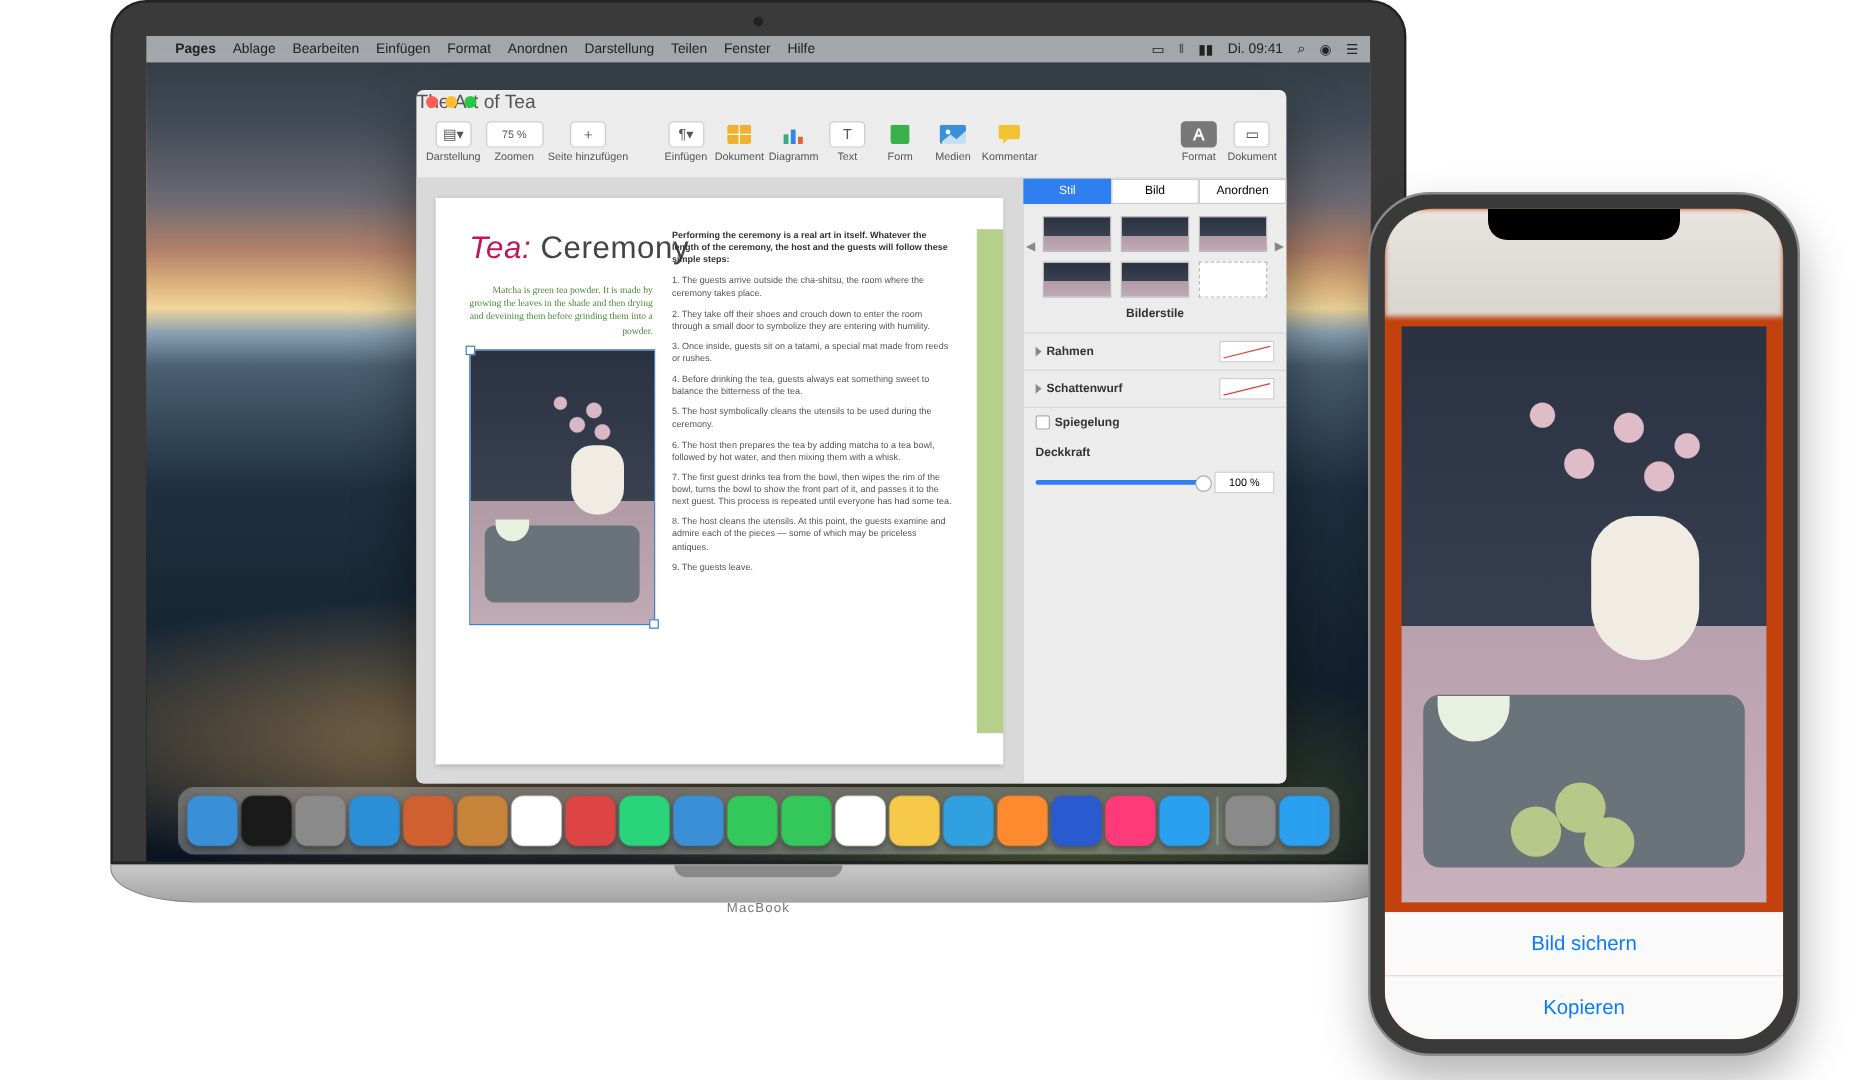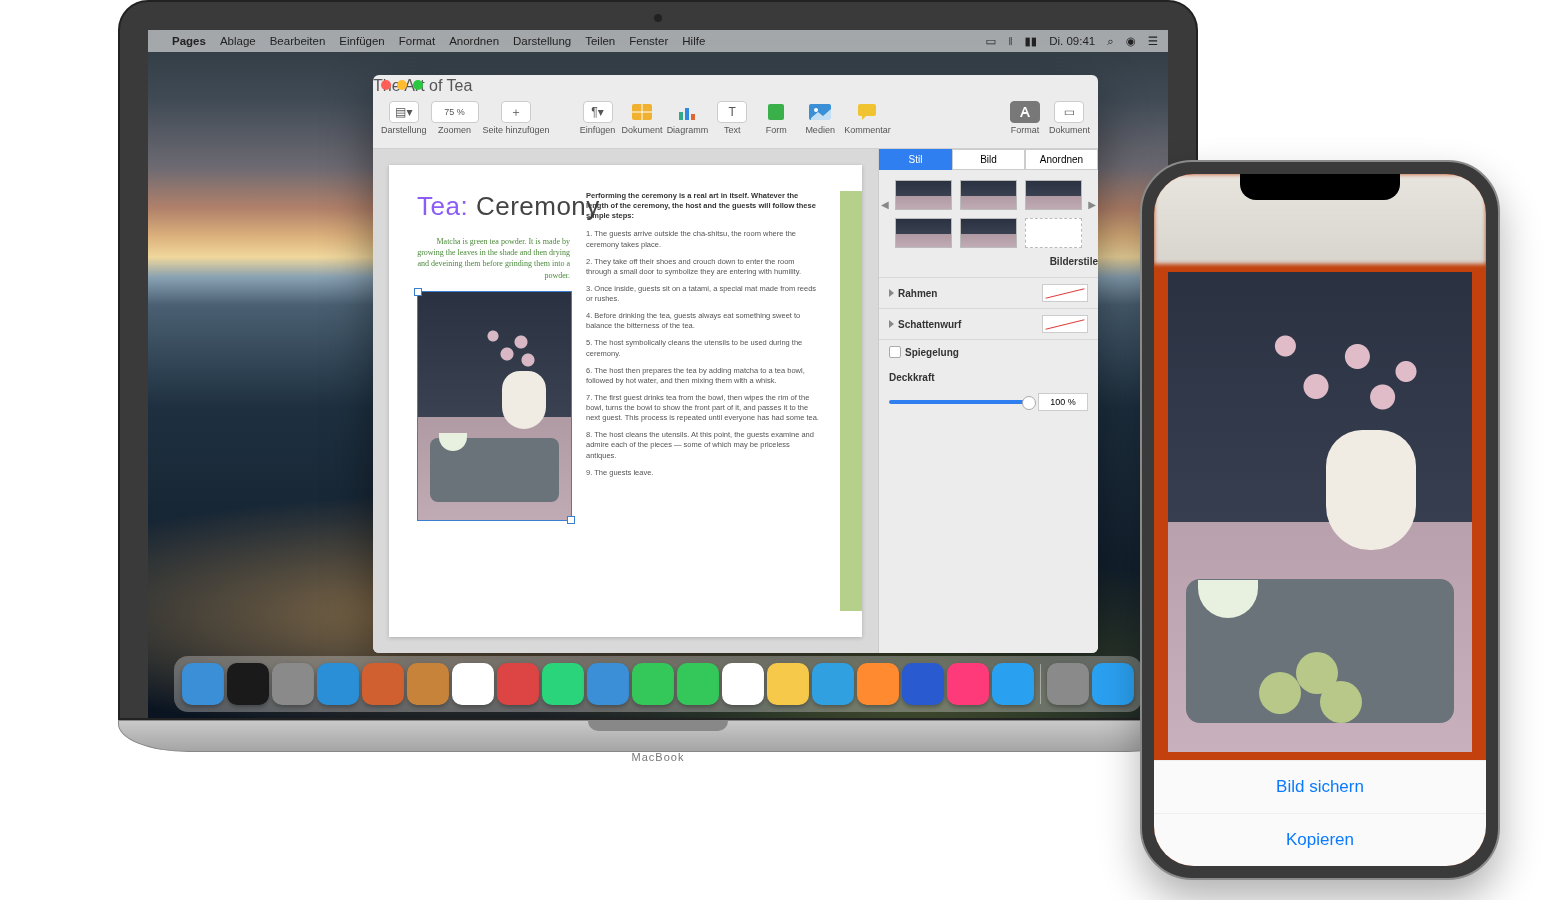--- a/index.html
+++ b/index.html
@@ -1,19 +1,19 @@
 <!DOCTYPE html>
 <html><head>
 <meta charset="utf-8">
 <style>
 * { margin: 0; padding: 0; box-sizing: border-box; }
 body { font-family: -apple-system, "Helvetica Neue", Arial, sans-serif; background: #fff; width: 1560px; height: 900px; position: relative; overflow: hidden; }
 
 
-.macbook { position: absolute; left: 118px; top: 0; width: 1080px; height: 860px; }
+.macbook { position: absolute; left: 92px; top: 0; width: 1080px; height: 860px; }
 .mb-screen-bezel { background: #3a3a3a; border-radius: 30px 30px 0 0; padding: 28px 28px 0 28px; height: 720px; border: 2px solid #222; }
 .mb-camera { position: absolute; left: 50%; top: 14px; width: 8px; height: 8px; border-radius: 50%; background: #222; transform: translateX(-50%); }
 .mb-screen { width: 100%; height: 100%; position: relative; overflow: hidden; background: linear-gradient(180deg,#5a5055 0%,#7a5f58 8%,#b8876d 15%,#d9a67a 22%,#1a2838 55%,#0a1420 100%); }
 .mb-base { height: 32px; background: linear-gradient(180deg,#c9c9c9,#a5a5a5); border-radius: 0 0 70px 70px / 0 0 28px 28px; position: relative; border: 1px solid #888; }
 .mb-notch { position: absolute; left: 50%; top: 0; transform: translateX(-50%); width: 140px; height: 10px; background: #888; border-radius: 0 0 10px 10px; }
 .mb-label { position: absolute; left: 50%; top: 10px; transform: translateX(-50%); color: #777; font-size: 11px; letter-spacing: 1px; margin-top: 20px; }
 
 
 .desert { position: absolute; inset: 0; background:
   radial-gradient(ellipse 800px 200px at 30% 85%, #8a6f4a 0%, transparent 60%),
@@ -38,21 +38,21 @@
 .tbtn .ic { height: 22px; width: 30px; background: #fff; border: 1px solid #ccc; border-radius: 4px; display: flex; align-items: center; justify-content: center; font-size: 12px; color: #555; }
 .tbtn .ic.plain { background: none; border: none; }
 .tbtn.active .ic { background: #787878; color: #fff; border-color: #787878; }
 .toolbar .tsp { flex: 1; }
 
 .canvas-wrap { flex: 1; display: flex; min-height: 0; }
 .canvas { flex: 1; background: #d9d9d9; overflow: auto; padding: 16px 16px; }
 .page { background: #fff; width: 100%; height: 100%; box-shadow: 0 1px 4px rgba(0,0,0,0.2); display: flex; padding: 26px 0 26px 28px; gap: 14px; }
 .left-col { width: 155px; display: flex; flex-direction: column; }
 .ptitle { font-size: 26px; font-weight: 300; color: #444; letter-spacing: .5px; margin-bottom: 4px; }
-.ptitle b { font-weight: 500; color: #8b5cf6; }
+.ptitle b { font-weight: 500; color: #be185d; font-style: italic; }
 .sidenote { font-family: Georgia, serif; color: #4a8a3a; font-size: 8px; text-align: right; line-height: 1.4; margin: 10px 2px 10px 0; }
 .photo { width: 155px; height: 230px; border: 1px solid #3b7fd1; position: relative; background:
  linear-gradient(180deg,#2a3242 0%,#3a4252 55%,#b09aa4 55%,#c0aab4 100%); }
 .photo::before, .photo::after { content: ''; position: absolute; width: 6px; height: 6px; background: #fff; border: 1px solid #3b7fd1; }
 .photo::before { left: -4px; top: -4px; } .photo::after { right: -4px; bottom: -4px; }
 .vase { position: absolute; left: 55%; bottom: 40%; width: 44px; height: 58px; background: #f0ece4; border-radius: 18px 18px 22px 22px; }
 .flower { position: absolute; left: 40%; bottom: 62%; width: 70px; height: 60px; background: radial-gradient(circle at 40% 60%,#d8b8c4 0,#d8b8c4 6px,transparent 7px),radial-gradient(circle at 60% 40%,#d8b8c4 0,#d8b8c4 6px,transparent 7px),radial-gradient(circle at 70% 70%,#d8b8c4 0,#d8b8c4 6px,transparent 7px),radial-gradient(circle at 20% 30%,#d8b8c4 0,#d8b8c4 5px,transparent 6px); }
 .tray { position: absolute; left: 8%; bottom: 8%; width: 84%; height: 28%; background: #6a727a; border-radius: 8px; }
 .cup { position: absolute; left: 14%; bottom: 30%; width: 28px; height: 18px; background: #e8f0e0; border-radius: 0 0 14px 14px; }
 
@@ -63,21 +63,21 @@
 
 
 .inspector { width: 220px; background: #ececec; border-left: 1px solid #ccc; font-size: 10px; display: flex; flex-direction: column; }
 .itabs { display: flex; }
 .itabs div { flex: 1; text-align: center; padding: 4px 0; border: 1px solid #ccc; background: #fff; cursor: pointer; font-size: 10px; }
 .itabs div.active { background: #2f7ff0; color: #fff; border-color: #2f7ff0; }
 .thumb-grid { padding: 10px 16px 4px; display: grid; grid-template-columns: repeat(3,1fr); gap: 8px; position: relative; }
 .thumb { height: 30px; background: linear-gradient(180deg,#2a3242 0%,#3a4252 55%,#b09aa4 55%,#c0aab4 100%); border: 1px solid #bbb; }
 .thumb-grid .arrow { position: absolute; top: 35%; font-size: 10px; color: #888; }
 .arrow.l { left: 2px; } .arrow.r { right: 2px; }
-.section-label { text-align: right; font-weight: 600; color: #333; margin: 4px 0 10px; }
+.section-label { text-align: center; font-weight: 600; color: #333; margin: 4px 0 10px; }
 .irow { display: flex; align-items: center; justify-content: space-between; padding: 6px 10px; border-top: 1px solid #d8d8d8; }
 .irow .lbl { display: flex; align-items: center; gap: 4px; font-weight: 600; color: #333; }
 .tri { display: inline-block; width: 0; height: 0; border-top: 4px solid transparent; border-bottom: 4px solid transparent; border-left: 5px solid #888; }
 .noneswatch { width: 46px; height: 18px; background: #fff; border: 1px solid #ccc; position: relative; }
 .noneswatch::after { content: ''; position: absolute; left: 2px; right: 2px; top: 50%; height: 1px; background: #e04040; transform: rotate(-14deg); }
 .cbx { width: 12px; height: 12px; border: 1px solid #aaa; border-radius: 2px; background: #fff; }
 .slider-row { padding: 10px; display: flex; align-items: center; gap: 8px; }
 .slider { flex: 1; height: 4px; background: #2f7ff0; border-radius: 2px; position: relative; }
 .slider::after { content: ''; position: absolute; right: -6px; top: -4px; width: 12px; height: 12px; background: #fff; border: 1px solid #aaa; border-radius: 50%; }
 .pct { width: 50px; height: 18px; border: 1px solid #ccc; background: #fff; font-size: 9px; display: flex; align-items: center; justify-content: center; }

